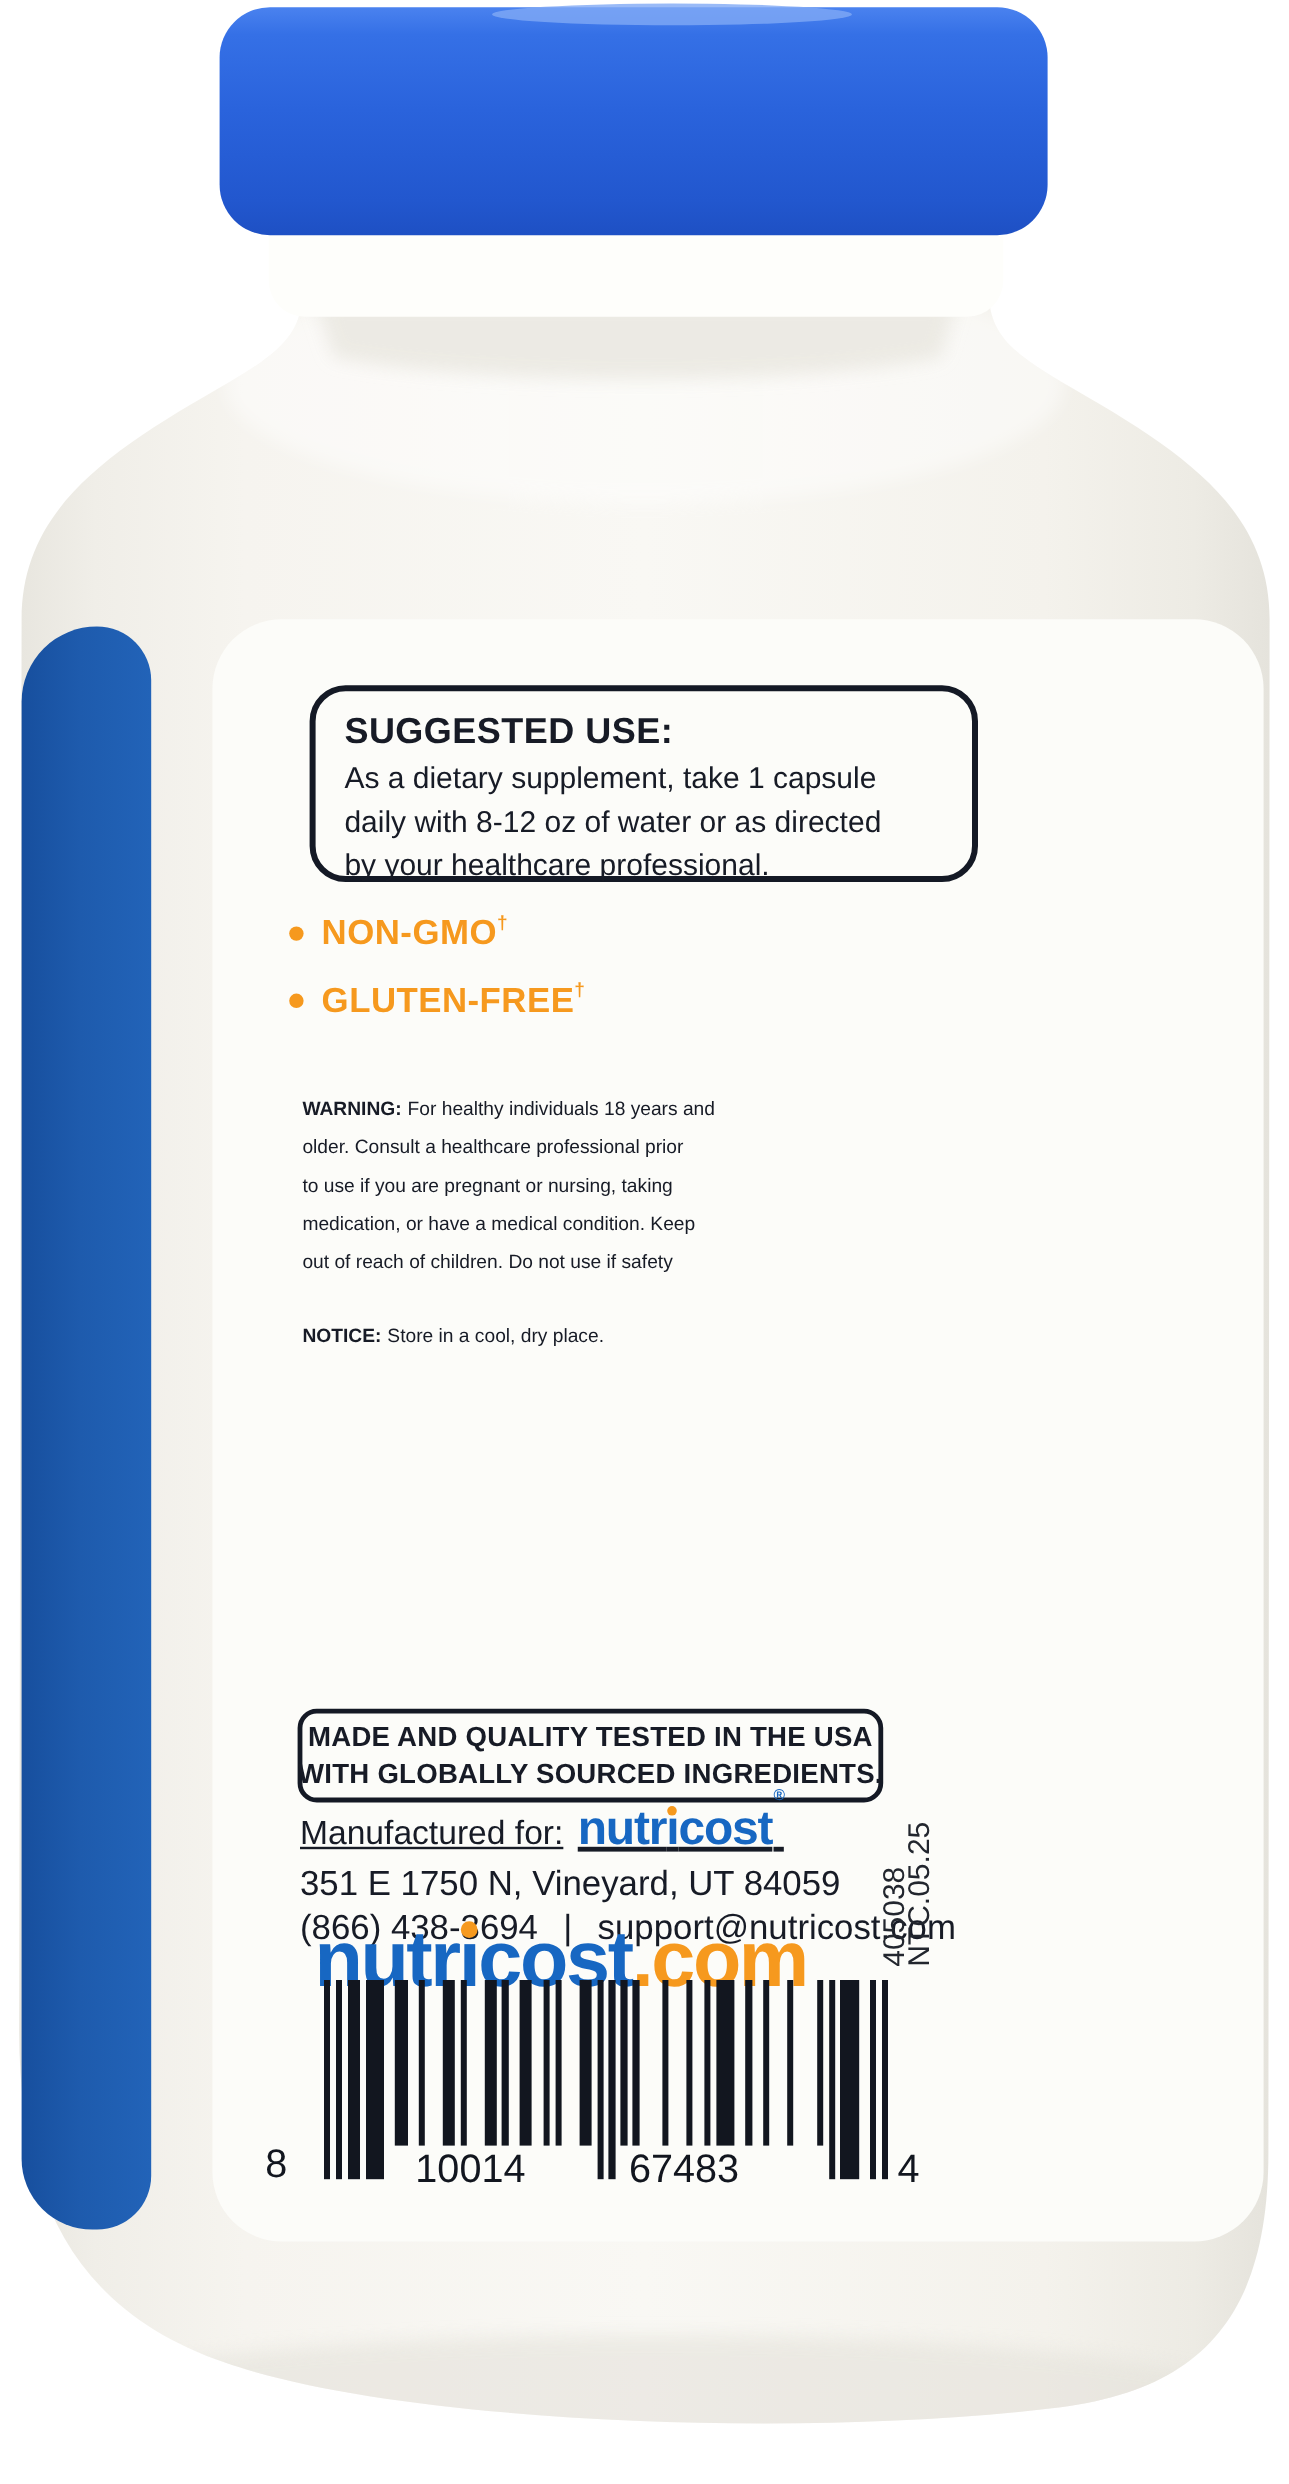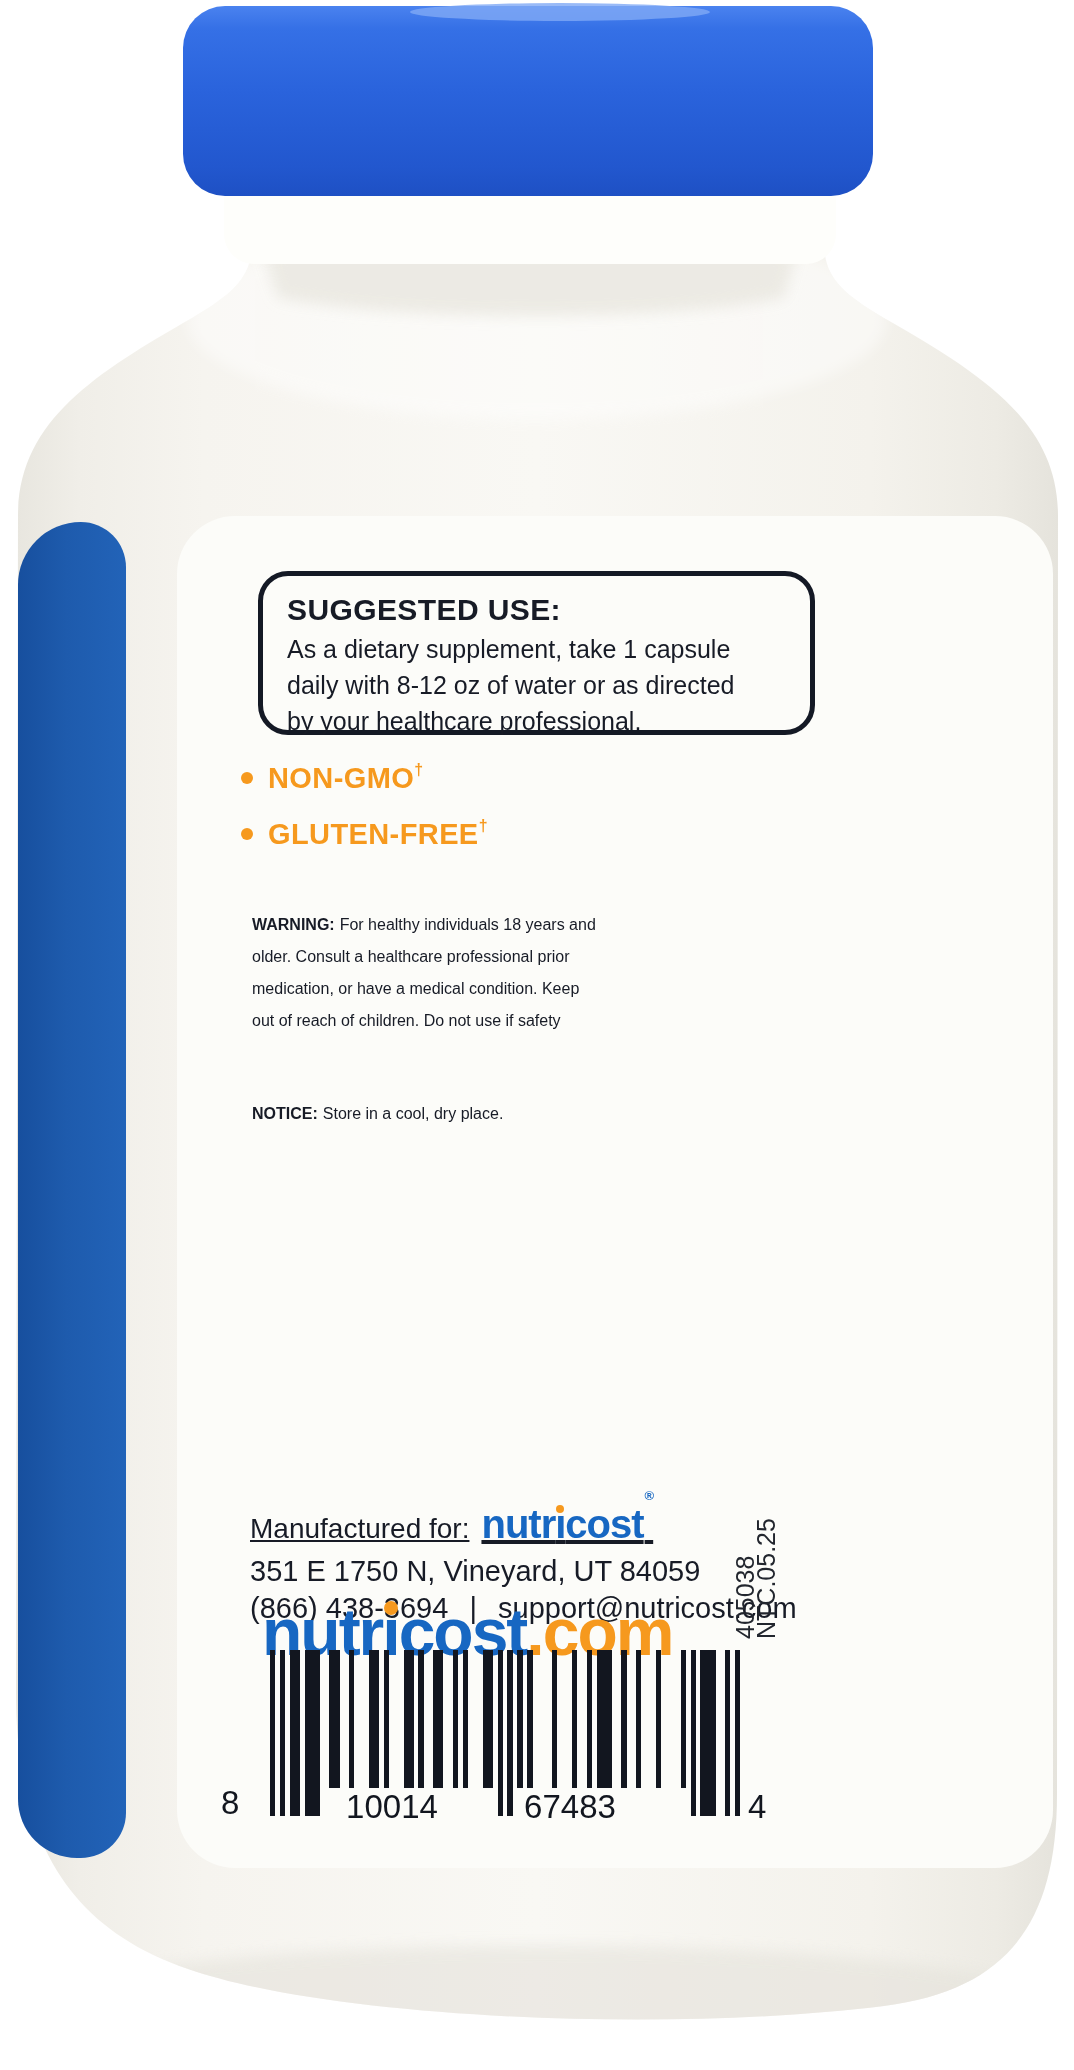--- a/index.html
+++ b/index.html
@@ -152,28 +152,33 @@
       </div>
       <div class="feature">
         <span class="dot"></span>
         <span class="flabel"><span>GLUTEN-FREE</span><sup>†</sup></span>
       </div>
     </div>
 
     <div class="warning">
       <div><b>WARNING:</b><span>For healthy individuals 18 years and</span></div>
       <div>older. Consult a healthcare professional prior</div>
+      <div>to use if you are pregnant or nursing, taking</div>
       <div>medication, or have a medical condition. Keep</div>
       <div>out of reach of children. Do not use if safety</div>
     </div>
 
     <div class="notice">
       <b>NOTICE:</b><span>Store in a cool, dry place.</span>
     </div>
 
+    <div class="usa-box">
+      <div class="usa-line">MADE AND QUALITY TESTED IN THE USA</div>
+      <div class="usa-line">WITH GLOBALLY SOURCED INGREDIENTS.</div>
+    </div>
 
     <div class="mfg">
       <div class="mfg-row">
         <span class="mfg-prefix">Manufactured for:</span>
         <span class="logo-inline"><span>nutr</span><span class="tittle">ı</span><span>cost</span><span class="reg">®</span></span>
       </div>
       <div class="address">351 E 1750 N, Vineyard, UT 84059</div>
       <div class="phone-row">
         <span>(866) 438-3694</span>
         <span class="sep">|</span>

